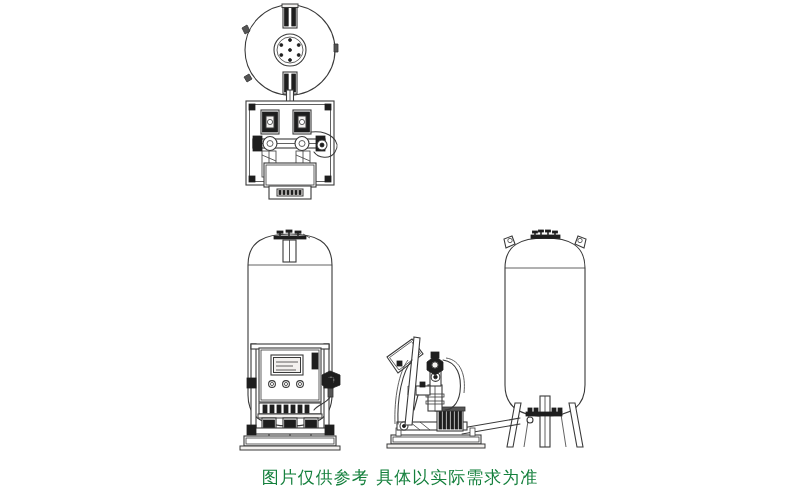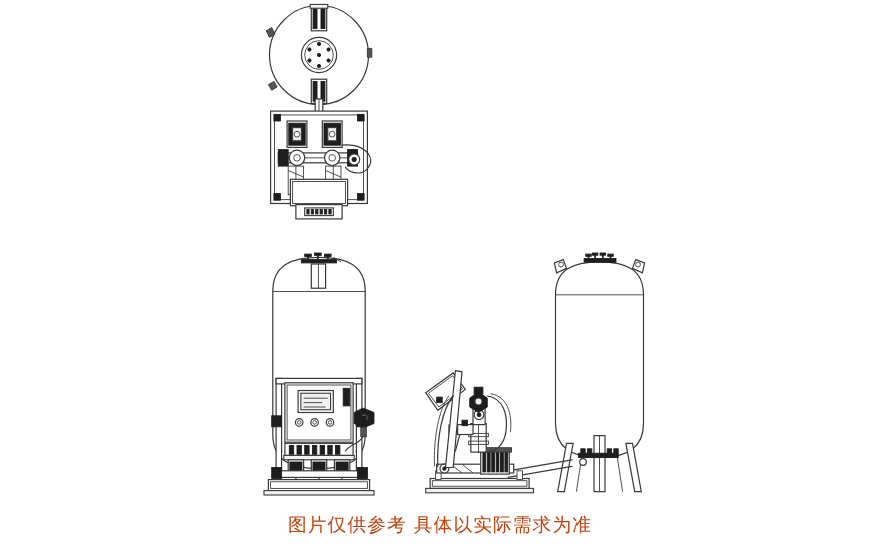--- a/index.html
+++ b/index.html
@@ -34,21 +34,21 @@
     height: 45px;
     display: flex;
     align-items: center;
     justify-content: center;
     pointer-events: none;
   }
   .caption-text {
     font-family: "DejaVu Sans", sans-serif;
     font-size: 17px;
     letter-spacing: 1px;
-    color: #c2410c;
+    color: #15803d;
     white-space: nowrap;
   }
 </style>
 </head>
 <body>
 
 <div id="drawing-sheet">
 
 <svg id="drawing-svg" viewBox="0 0 800 500" xmlns="http://www.w3.org/2000/svg">
 

